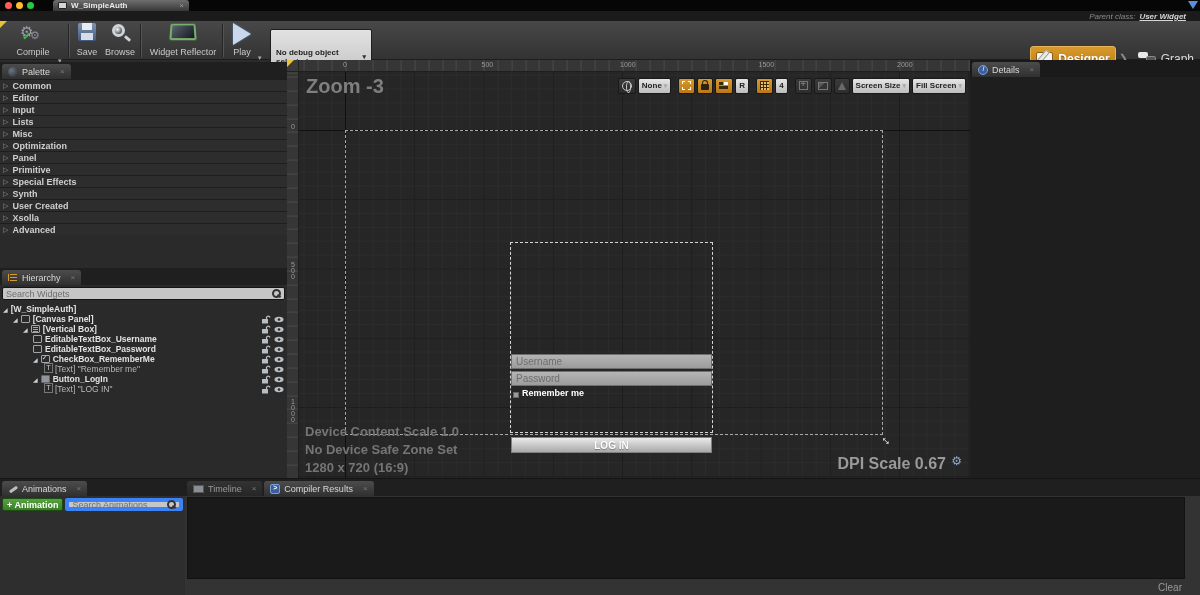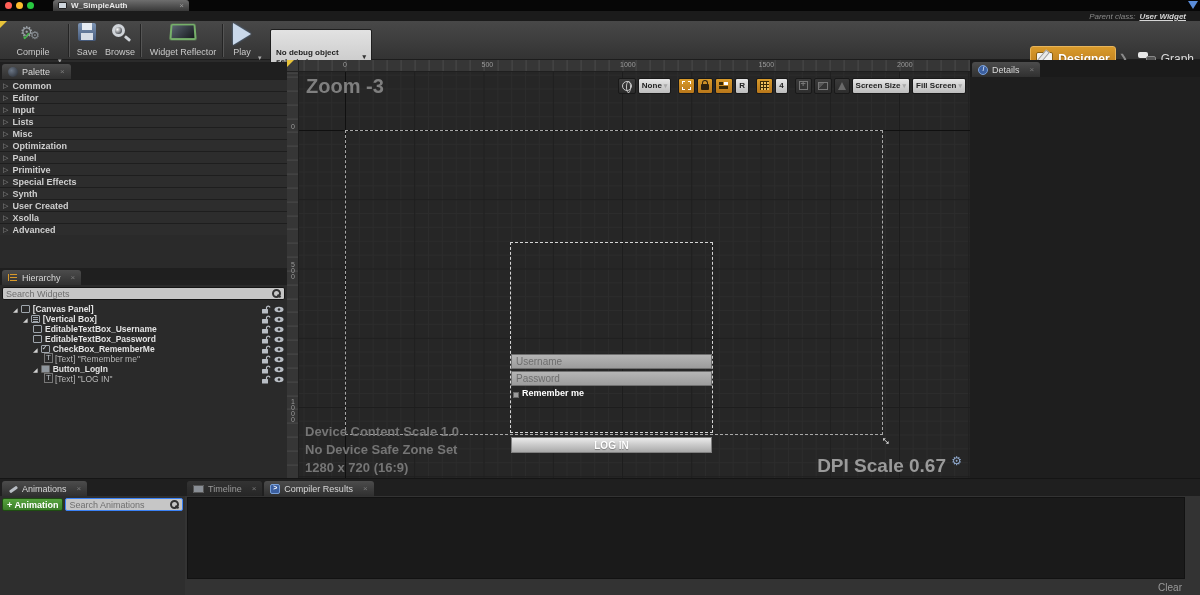--- a/index.html
+++ b/index.html
@@ -165,37 +165,37 @@
     background:linear-gradient(#b5b5b5,#9c9c9c); border:1px solid #6f6f6f;
     font-size:10px; color:#6e6e6e; display:flex; align-items:center; padding-left:4px; }
   #chk { left:214px; top:320px; width:6px; height:6px; background:#9a9a9a; border:1px solid #666; }
   #chklabel { left:223px; top:316px; font-size:9px; font-weight:bold; color:#fff; }
   #loginbtn { left:212px; top:344px; width:201px; height:16px;
     background:linear-gradient(#eaeaea,#a9a9a9); border:1px solid #808080;
     display:flex; align-items:center; justify-content:center;margin-top:21px; }
   #loginbtn span { font-size:10px; font-weight:bold; color:#fff; text-shadow:0 1px 1px #777; }
 
   .statustext { position:absolute; left:6px; font-size:13px; font-weight:bold; color:#757575; }
-  #dpi { position:absolute; right:24px; top:383px; font-size:19px; font-weight:bold; color:#9a9a9a; }
+  #dpi { position:absolute; right:24px; top:383px; font-size:16px; font-weight:bold; color:#9a9a9a; }
   #dpi-gear { position:absolute; right:8px; top:382px; font-size:12px; color:#8fa8cc; }
   #resize-arrow { left:582px; top:360px; font-size:13px; color:#fff; transform:rotate(45deg); font-weight:bold; }
 
   
   #details { left:970px; top:60px; width:230px; height:418px; background:#1e1e1e; }
   #details .ptabs { background:#1a1a1a; }
   .ico-details { position:relative; width:10px; height:10px; border-radius:50%; background:#3b5fa0; border:1px solid #7aa0d8; }
   .ico-details::after { content:"i"; position:absolute; left:3.5px; top:-2px; font-size:8px; color:#dfe8f5; font-style:italic; }
 
   
   #bottom { left:0; top:478px; width:1200px; height:117px; background:#333; border-top:1px solid #151515; }
   #anim { position:absolute; left:0; top:0; width:185px; height:117px; background:#2e2e2e; }
   #animrow { display:flex; gap:2px; padding:2px; align-items:center; }
   #add-anim { height:13px; background:linear-gradient(#57a33f,#3a7d28); border:1px solid #1e4c12; border-radius:2px;
     font-size:9px; font-weight:bold; color:#fff; display:flex; align-items:center; padding:0 4px; }
-  #animsearch { flex:1; height:13px; background:#c6c6c6; border:1px solid #3b82f6; border-radius:2px;
+  #animsearch { flex:1; height:13px; background:#c6c6c6; border:4px solid #3b82f6; border-radius:2px;
     display:flex; align-items:center; padding:0 3px; }
   #animsearch .ph { flex:1; font-size:9px; color:#6f6f6f; }
   #bottomright { position:absolute; left:185px; top:0; width:1015px; height:117px; background:#333; }
   #compile-out { position:absolute; left:2px; top:18px; width:998px; height:60.5%; background:#1a1a1a; border:1px solid #121212; height:82px;}
   #clear-btn { position:absolute; right:18px; bottom:3px; font-size:10px; color:#9a9a9a; }
   .ico-timeline { width:11px; height:8px; background:#8a8f96; border-radius:1px; box-shadow:inset 0 0 0 1px #555; }
   .ico-compiler { width:10px; height:10px; background:#3b5fa0; border-radius:2px; position:relative; border:1px solid #7aa0d8; }
   .ico-compiler::after { content:">"; position:absolute; left:2px; top:-1px; font-size:7px; color:#fff; font-weight:bold; }
   .ico-anim { width:10px; height:10px; position:relative; }
   .ico-anim::after { content:""; position:absolute; left:1px; top:4px; width:9px; height:3px; background:#b9bec5; transform:rotate(-35deg); border-radius:1px; }
@@ -358,20 +358,25 @@
         <span class="ico-hier"></span>
         <span class="plabel">Hierarchy</span>
         <span class="pclose">×</span>
       </div>
     </div>
     <div class="searchrow">
       <span class="ph">Search Widgets</span>
       <span class="sglass"></span>
     </div>
     <div id="hier-tree" style="padding-top:2px;">
+        <div class="hrow" style="padding-left: 3px;">
+          <span class="tri">◢</span>
+          <span class="hname">[W_SimpleAuth]</span>
+          <span class="spacer"></span>
+        </div>
         <div class="hrow" style="padding-left: 13px;">
           <span class="tri">◢</span>
           <span class="hicon canvas"></span>
           <span class="hname">[Canvas Panel]</span>
           <span class="spacer"></span>
           <svg class="mini" viewBox="0 0 10 9">
             <rect x="1" y="4" width="6" height="4.5" rx="0.5" fill="#b9bec5"></rect>
             <path d="M5.5 4 V2.5 A1.8 1.8 0 0 1 9 2.5" fill="none" stroke="#b9bec5" stroke-width="1.2"></path>
           </svg>
           <svg class="mini" viewBox="0 0 10 9">

